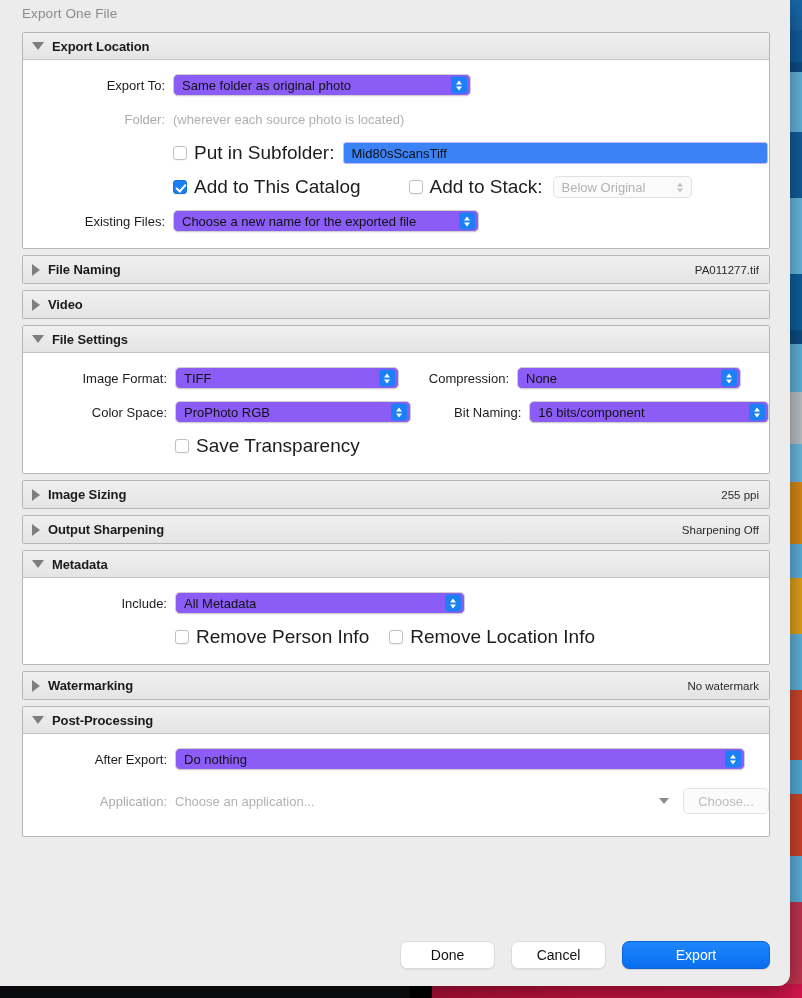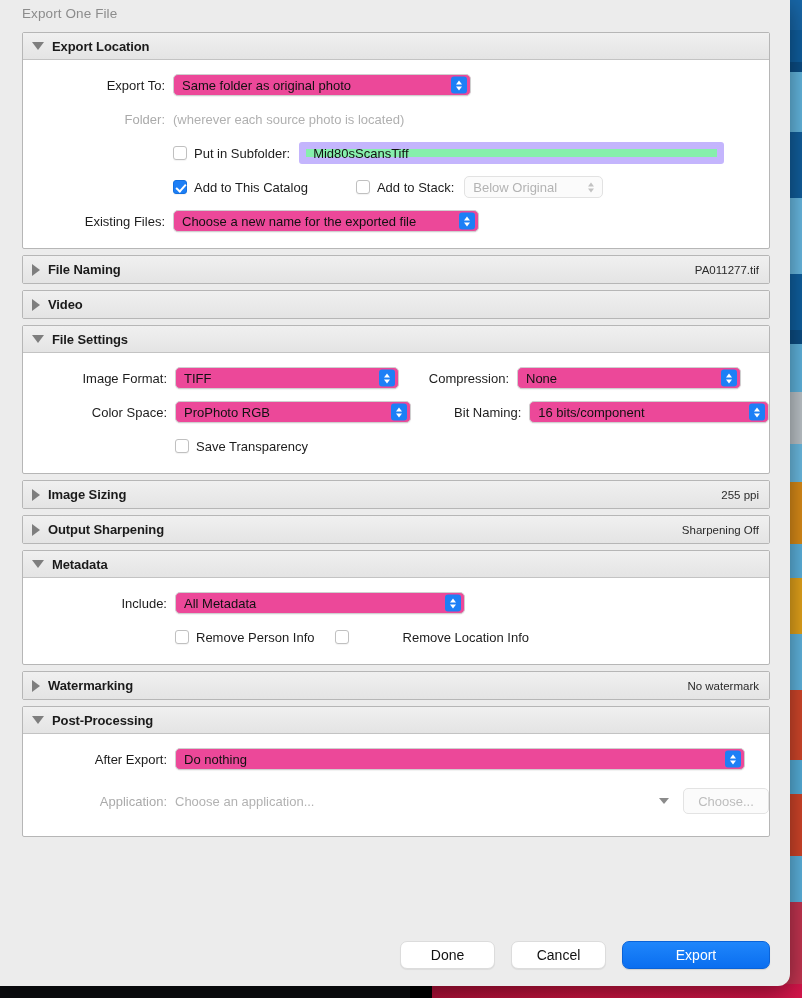--- a/index.html
+++ b/index.html
@@ -119,21 +119,21 @@
   .lbl-w150 { width: 150px; }
   .lbl-w152 { width: 152px; }
   .statictext { font-size: 13px; color: #b0b0b0; }
 
   
   .popup {
     position: relative;
     display: inline-flex;
     align-items: center;
     height: 22px;
-    background: #ec4899;
+    background: #8b5cf6;
     border: 1px solid #cfcfcf;
     border-radius: 5px;
     box-shadow: 0 1px 1px rgba(0,0,0,.06);
     padding: 0 30px 0 8px;
     font-size: 13px;
     color: #111;
     white-space: nowrap;
     cursor: default;
   }
   .popup .stepper {
@@ -161,34 +161,34 @@
     color: #b3b3b3;
     box-shadow: none;
   }
   .popup.disabled .stepper { background: transparent; }
   .popup.disabled .stepper i.up   { border-bottom-color: #c2c2c2; }
   .popup.disabled .stepper i.down { border-top-color: #c2c2c2; }
 
   
   .textfield {
     height: 22px;
-    background: #86efac;
-    border: 7px solid #c4b5fd;
+    background: #3b82f6;
+    border: 1px solid #c4b5fd;
     border-radius: 3px;
     font-size: 13px;
     color: #111;
     padding: 0 7px;
     display: flex; align-items: center;
   }
 
   
   .cbwrap {
     display: inline-flex;
     align-items: center;
-    font-size: 13px;
+    font-size: 19px;
     color: #1d1d1d;
     cursor: default;
     white-space: nowrap;
   }
   .cb {
     width: 14px; height: 14px;
     border: 1px solid #c0c0c0;
     border-radius: 3px;
     background: #fff;
     flex: none;
@@ -485,21 +485,21 @@
               </span>
           </span>
         </div>
 
         <div class="row">
           <span class="lbl lbl-w152"></span>
           <span class="cbwrap">
             <span class="cb"></span>
             <span>Remove Person Info</span>
           </span>
-          <span class="cbwrap" style="margin-left:20px;gap:47px;">
+          <span class="cbwrap" style="margin-left:20px;">
             <span class="cb"></span>
             <span>Remove Location Info</span>
           </span>
         </div>
 
 
       </div>
     </div>
 
     <div class="section collapsed">

